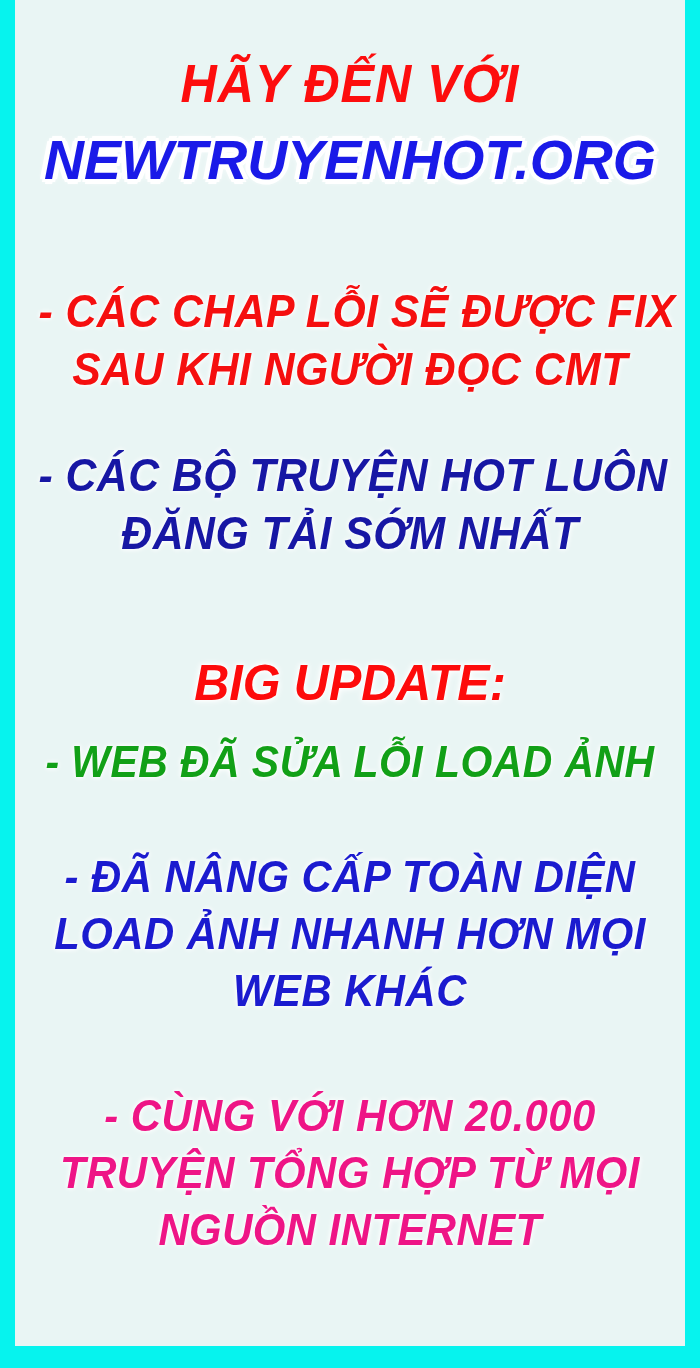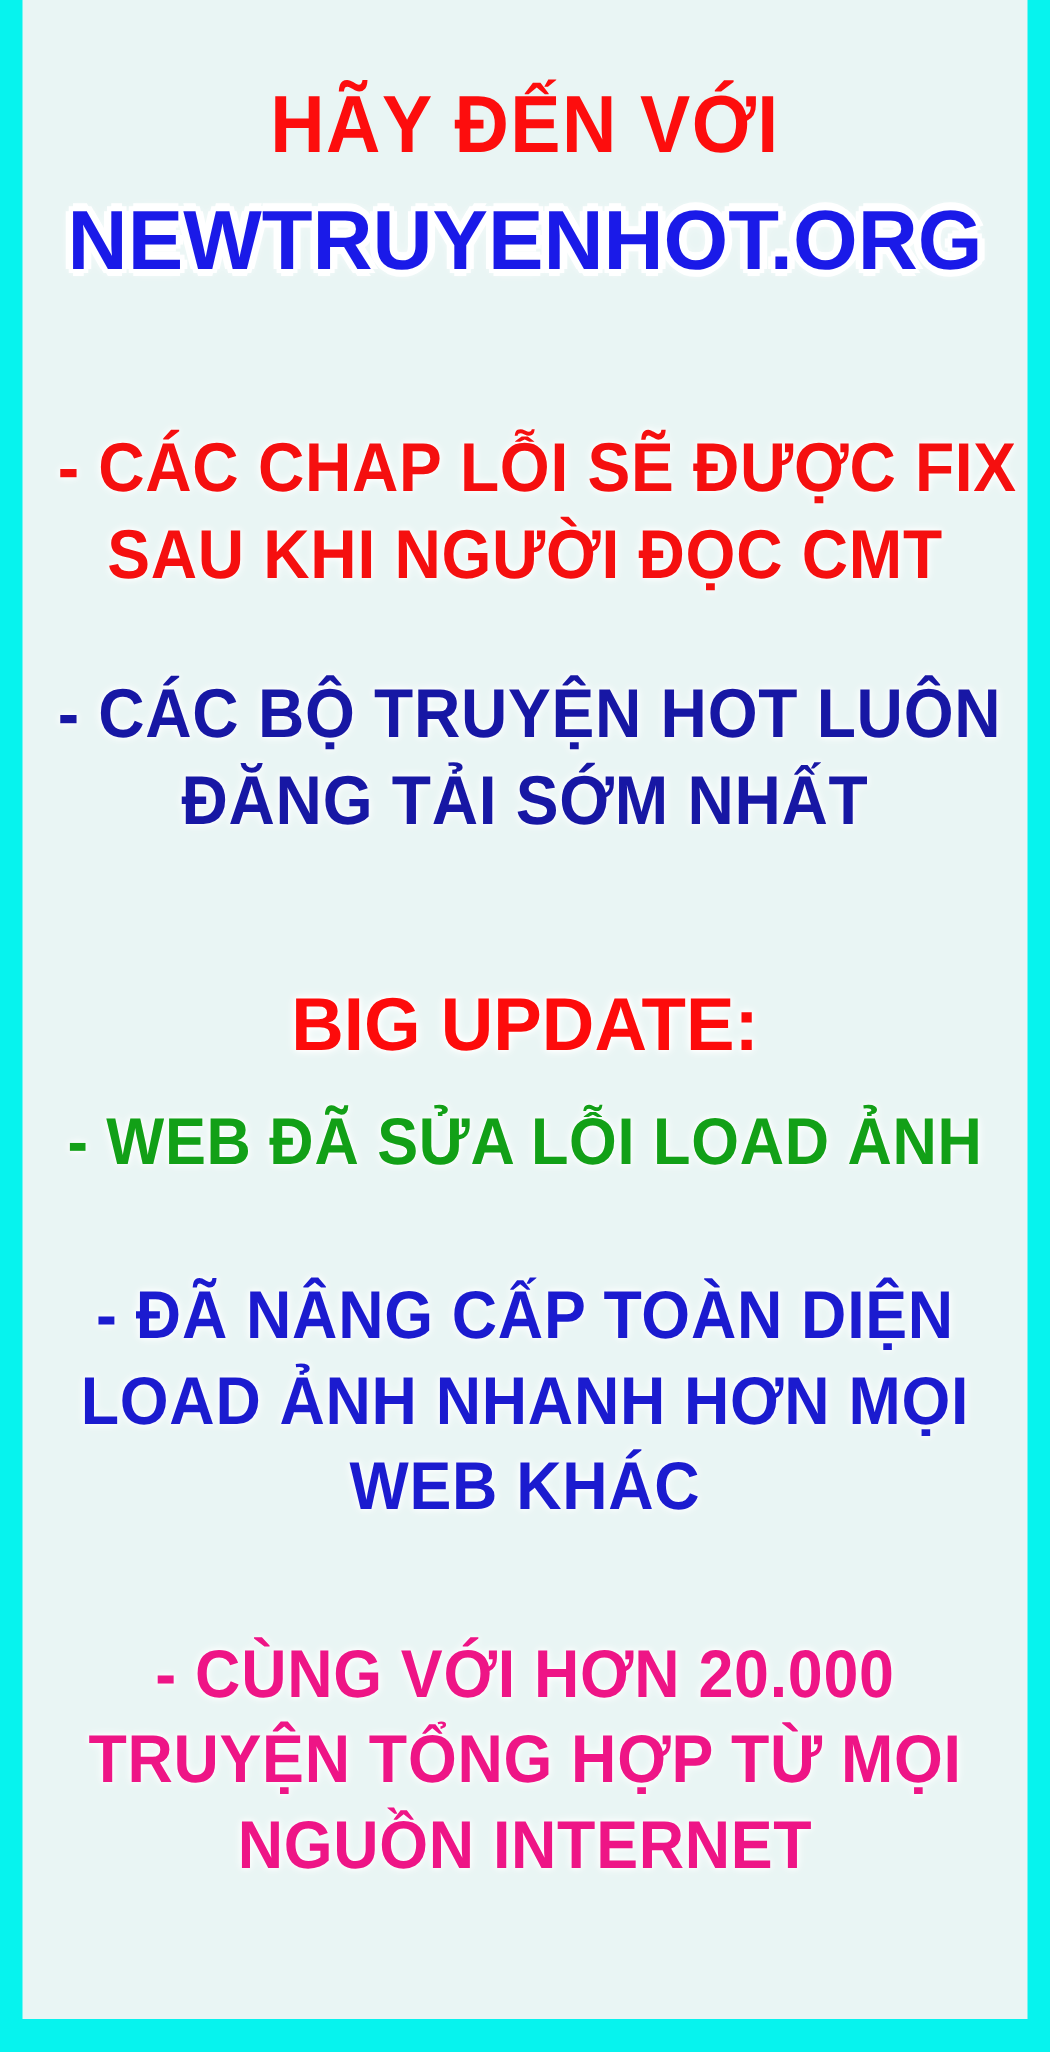--- a/index.html
+++ b/index.html
@@ -22,20 +22,21 @@
     position: absolute;
     left: 15px;
     top: 0px;
     width: 670px;
     height: 1346px;
     background: #e9f5f4;
     box-sizing: border-box;
     display: flex;
     flex-direction: column;
     align-items: center;
+    font-style: italic;
   }
 
   .line {
     width: 100%;
     text-align: center;
     font-weight: 700;
     letter-spacing: 0.5px;
     white-space: nowrap;
     line-height: 1.0;
     transform: scaleX(0.93);

